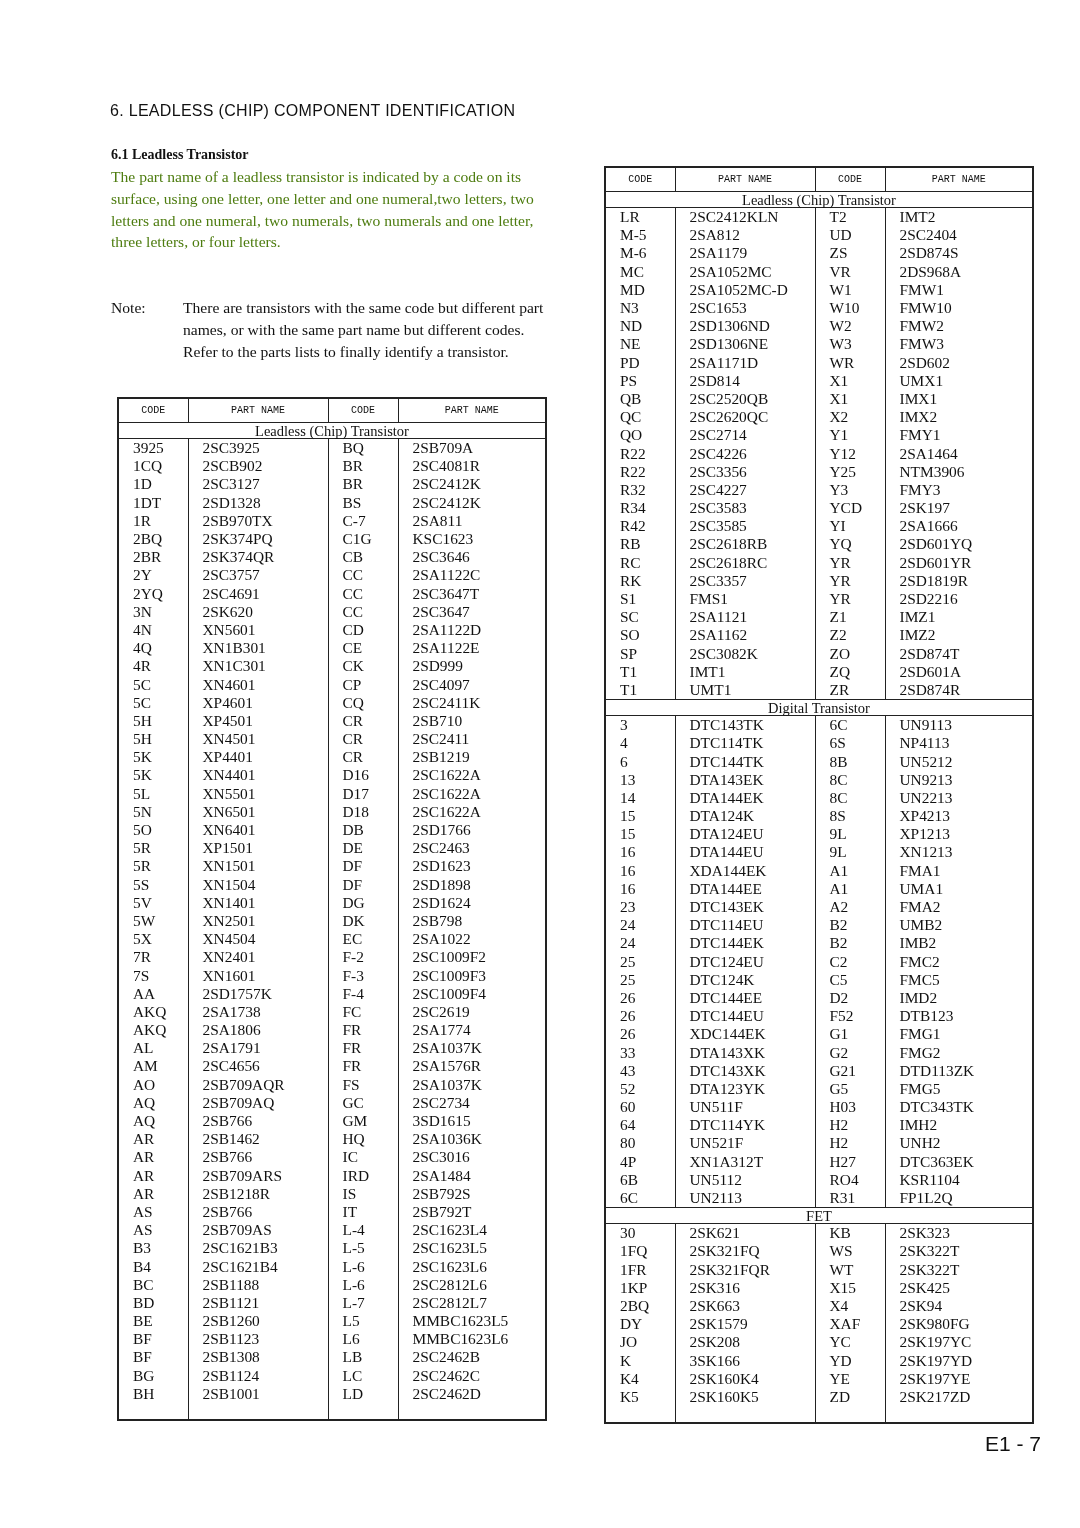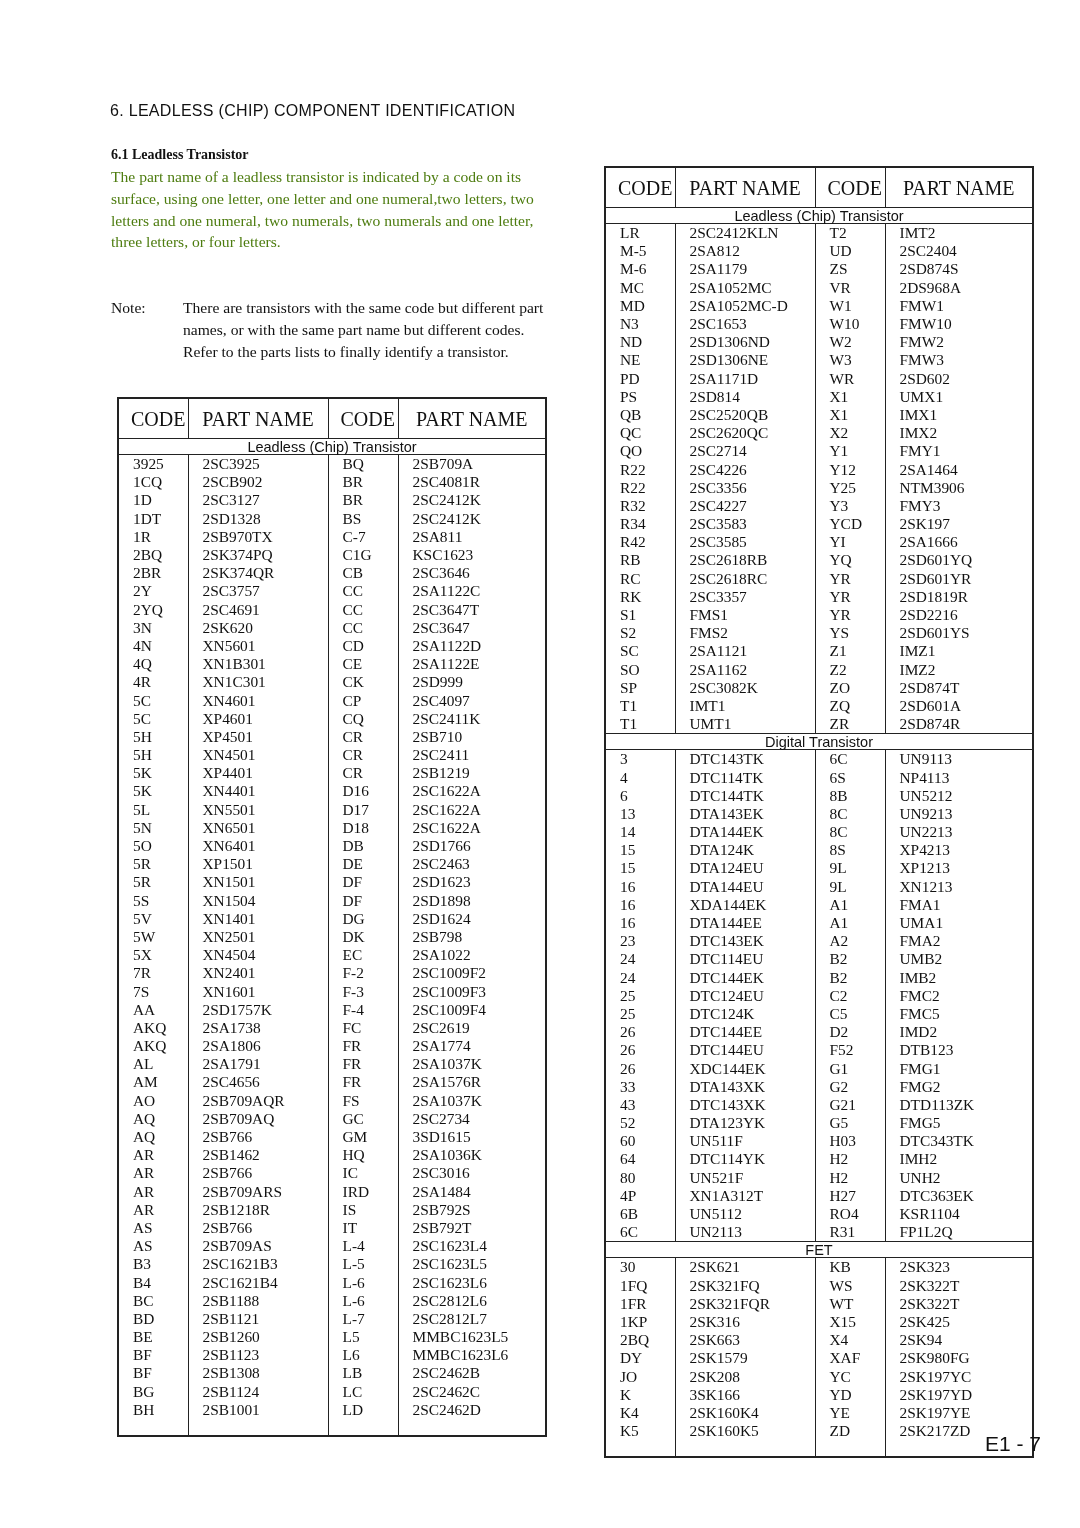--- a/index.html
+++ b/index.html
@@ -24,32 +24,32 @@
     gap: 20px;
   }
   .note-label { width: 52px; flex: none; }
   .note-text { width: 385px; }
 
   table.parts {
     position: absolute; border-collapse: collapse;
     border: 2px solid #222; table-layout: fixed;
   }
   table.parts th {
-    font-family: Liberation Serif, serif; font-weight: normal; font-size: 20px;
-    height: 15px; line-height: 14px; padding: 12px; border-bottom: 1px solid #222; text-align: center;
+    font-family: Liberation Mono, monospace; font-weight: normal; font-size: 10px;
+    height: 15px; line-height: 14px; padding: 4px; border-bottom: 1px solid #222; text-align: center;
   }
   table.parts th.sep { border-left: 1px solid #222; }
   table.parts td {
     font-family: "Liberation Serif", serif; font-size: 15.4px; height: 18.2px; line-height: 18px;
     padding: 0 0 0 14px; white-space: nowrap; vertical-align: middle;
   }
   table.parts td.c-name, table.parts td.c-code2 { border-left: 1px solid #222; }
   table.parts td.c-name2 { border-left: 1px solid #222; }
   table.parts tr.section td {
-    font-family: Liberation Sans, sans-serif; font-size: 14.5px; text-align: center;
+    font-family: Liberation Serif, serif; font-size: 14.5px; text-align: center;
     height: 15px; line-height: 14px; padding: 0; border-top: 1px solid #222; border-bottom: 1px solid #222; margin-left: 48px;
   }
   table.parts tr.pad td { height: 16px; }
   #left-table { left: 117px; top: 397px; width: 428px; }
   #right-table { left: 604px; top: 166px; width: 428px; }
   .page-num {
     position: absolute; left: 985px; top: 1432px;
     font-family: "Liberation Sans", sans-serif; font-size: 21px; color: #111;
   }
 </style>
@@ -555,26 +555,20 @@
         <td class="c-code2">YR</td>
         <td class="c-name2">2SD1819R</td>
       </tr>
       <tr>
         <td class="c-code">S1</td>
         <td class="c-name">FMS1</td>
         <td class="c-code2">YR</td>
         <td class="c-name2">2SD2216</td>
       </tr>
       <tr>
-        <td class="c-code">S2</td>
-        <td class="c-name">FMS2</td>
-        <td class="c-code2">YS</td>
-        <td class="c-name2">2SD601YS</td>
-      </tr>
-      <tr>
         <td class="c-code">SC</td>
         <td class="c-name">2SA1121</td>
         <td class="c-code2">Z1</td>
         <td class="c-name2">IMZ1</td>
       </tr>
       <tr>
         <td class="c-code">SO</td>
         <td class="c-name">2SA1162</td>
         <td class="c-code2">Z2</td>
         <td class="c-name2">IMZ2</td>

